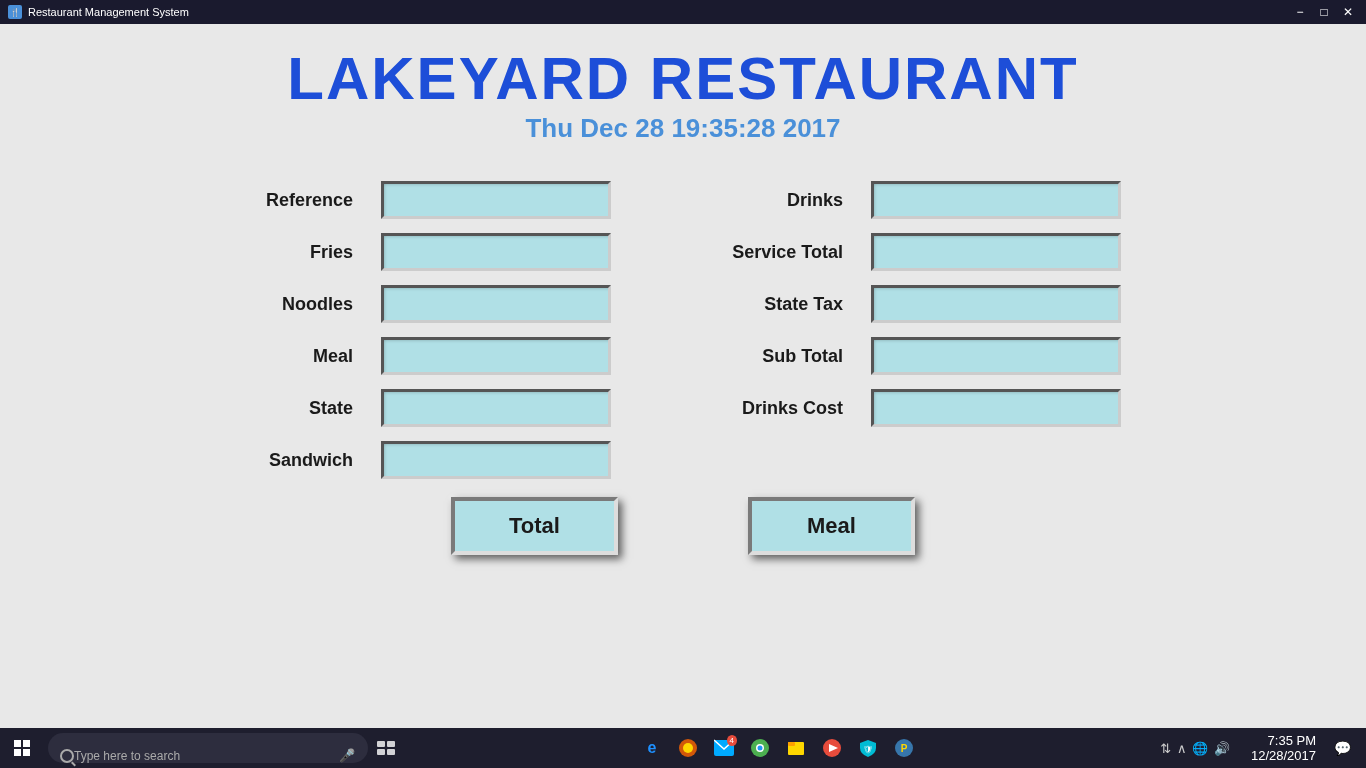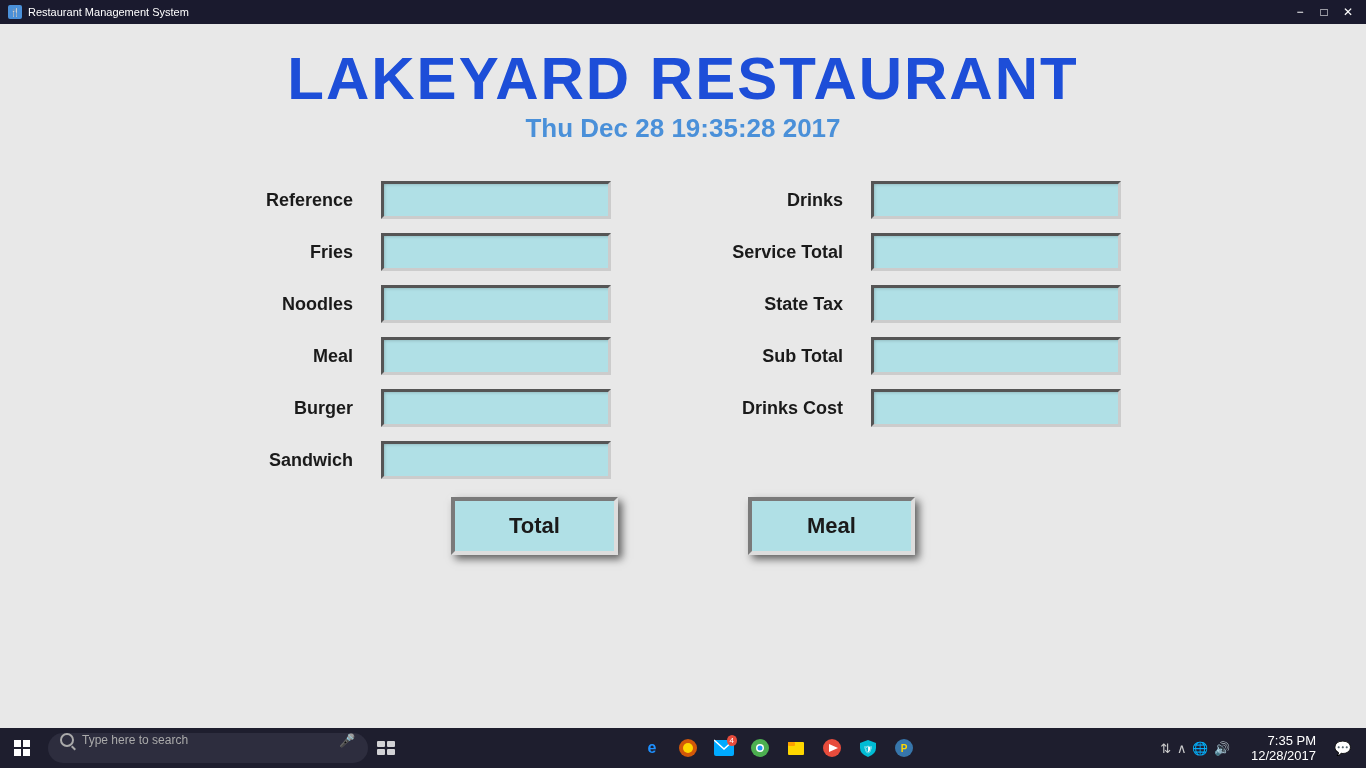--- a/index.html
+++ b/index.html
@@ -197,26 +197,25 @@
       justify-content: center;
       background: transparent;
       border: none;
       cursor: pointer;
       color: white;
       font-size: 16px;
     }
 
     .search-bar {
       display: flex;
-      align-items: flex-start;
+      align-items: flex-end;
       background: #2d2d3e;
       height: 30px;
       border-radius: 15px;
       padding: 0 12px;
-      gap: 8px;
       margin-left: 4px;
       width: 320px;
     }
 
     .search-icon-circle {
       width: 14px;
       height: 14px;
       border: 2px solid #aaa;
       border-radius: 50%;
       position: relative;
@@ -400,21 +399,21 @@
         </div>
 
         <div class="form-row">
           <span class="form-label">Meal</span>
           <div class="form-input-wrapper">
             <input class="form-input" type="text" value="" style="">
           </div>
         </div>
 
         <div class="form-row">
-          <span class="form-label">Burger</span>
+          <span class="form-label">State</span>
           <div class="form-input-wrapper">
             <input class="form-input" type="text" value="" style="">
           </div>
         </div>
 
         <div class="form-row">
           <span class="form-label">Sandwich</span>
           <div class="form-input-wrapper">
             <input class="form-input" type="text" value="" style="">
           </div>

